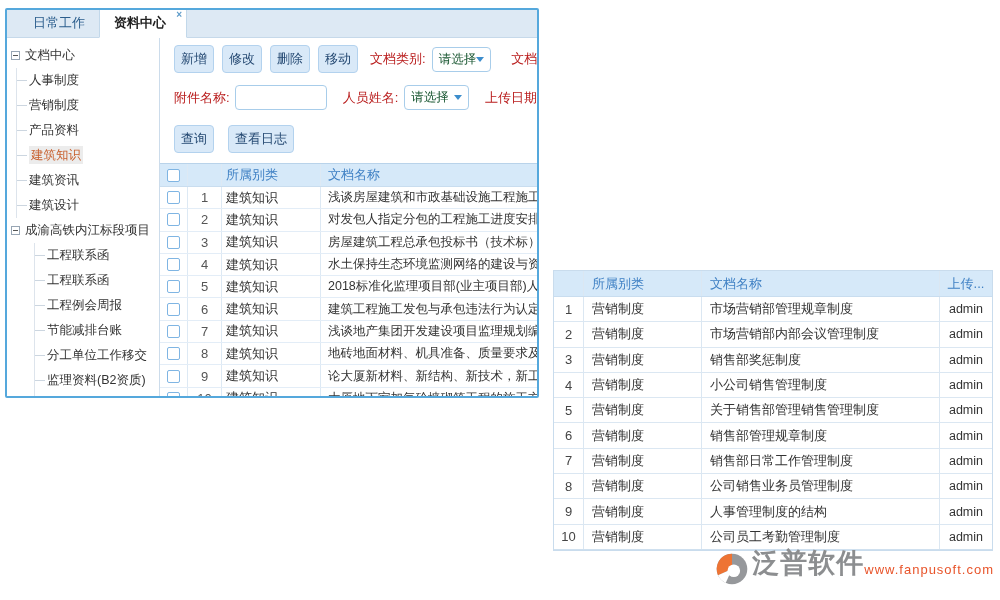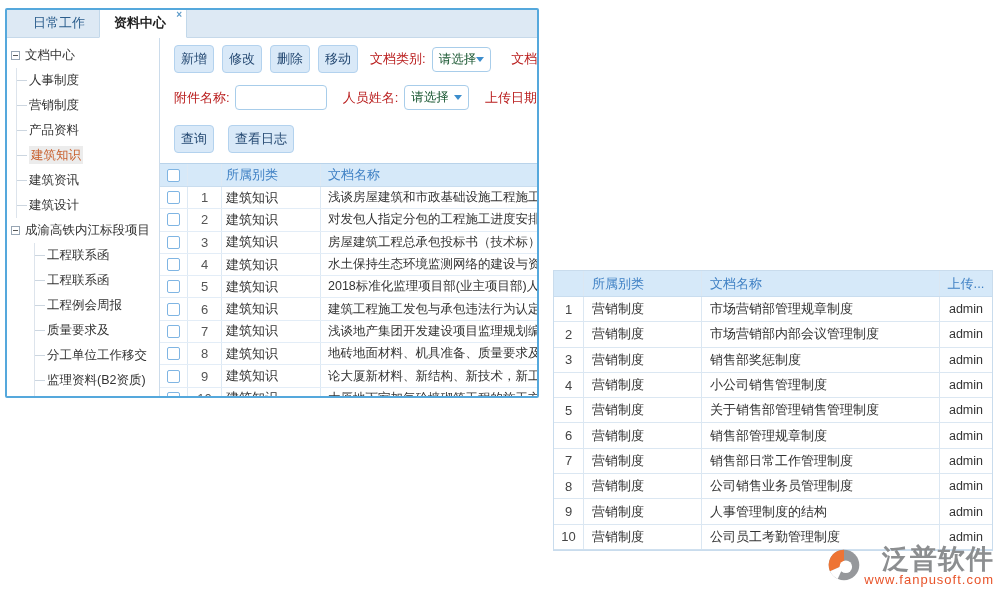--- a/index.html
+++ b/index.html
@@ -130,21 +130,21 @@
   .r-cat { width:118px; flex:0 0 118px; padding-left:8px; border-right:1px solid #dbe7f2; }
   .r-name { flex:1; padding-left:8px; border-right:1px solid #dbe7f2; }
   .r-up { width:52px; flex:0 0 52px; justify-content:center; font-size:12.5px; }
   .rt-head .cell { color:#3f80c4; font-size:13px; }
 
   
   .logo {
     position:absolute; right:6px; bottom:13px; display:flex; align-items:flex-start;
   }
   .logo-icon { width:36px; height:36px; margin-right:2px; margin-top:2px; }
-  .logo-texts { display:flex; flex-direction:column; align-items:flex-end; }
+  .logo-texts { display:flex; align-items:flex-end; }
   .logo-name {
     font-size:27px; font-weight:bold; color:#8c8e90; line-height:28px;
     letter-spacing:1px;
   }
   .logo-url {
     font-size:13px; color:#e8542a; letter-spacing:1px; line-height:14px;
   }
 </style>
 </head>
 <body>
@@ -205,21 +205,21 @@
 
             <li class="tree-item level2">
               <span class="tree-label">工程联系函</span>
             </li>
 
             <li class="tree-item level2">
               <span class="tree-label">工程例会周报</span>
             </li>
 
             <li class="tree-item level2">
-              <span class="tree-label">质量要求及</span>
+              <span class="tree-label">节能减排台账</span>
             </li>
 
             <li class="tree-item level2">
               <span class="tree-label">分工单位工作移交</span>
             </li>
 
             <li class="tree-item level2">
               <span class="tree-label">监理资料(B2资质)</span>
             </li>
 

